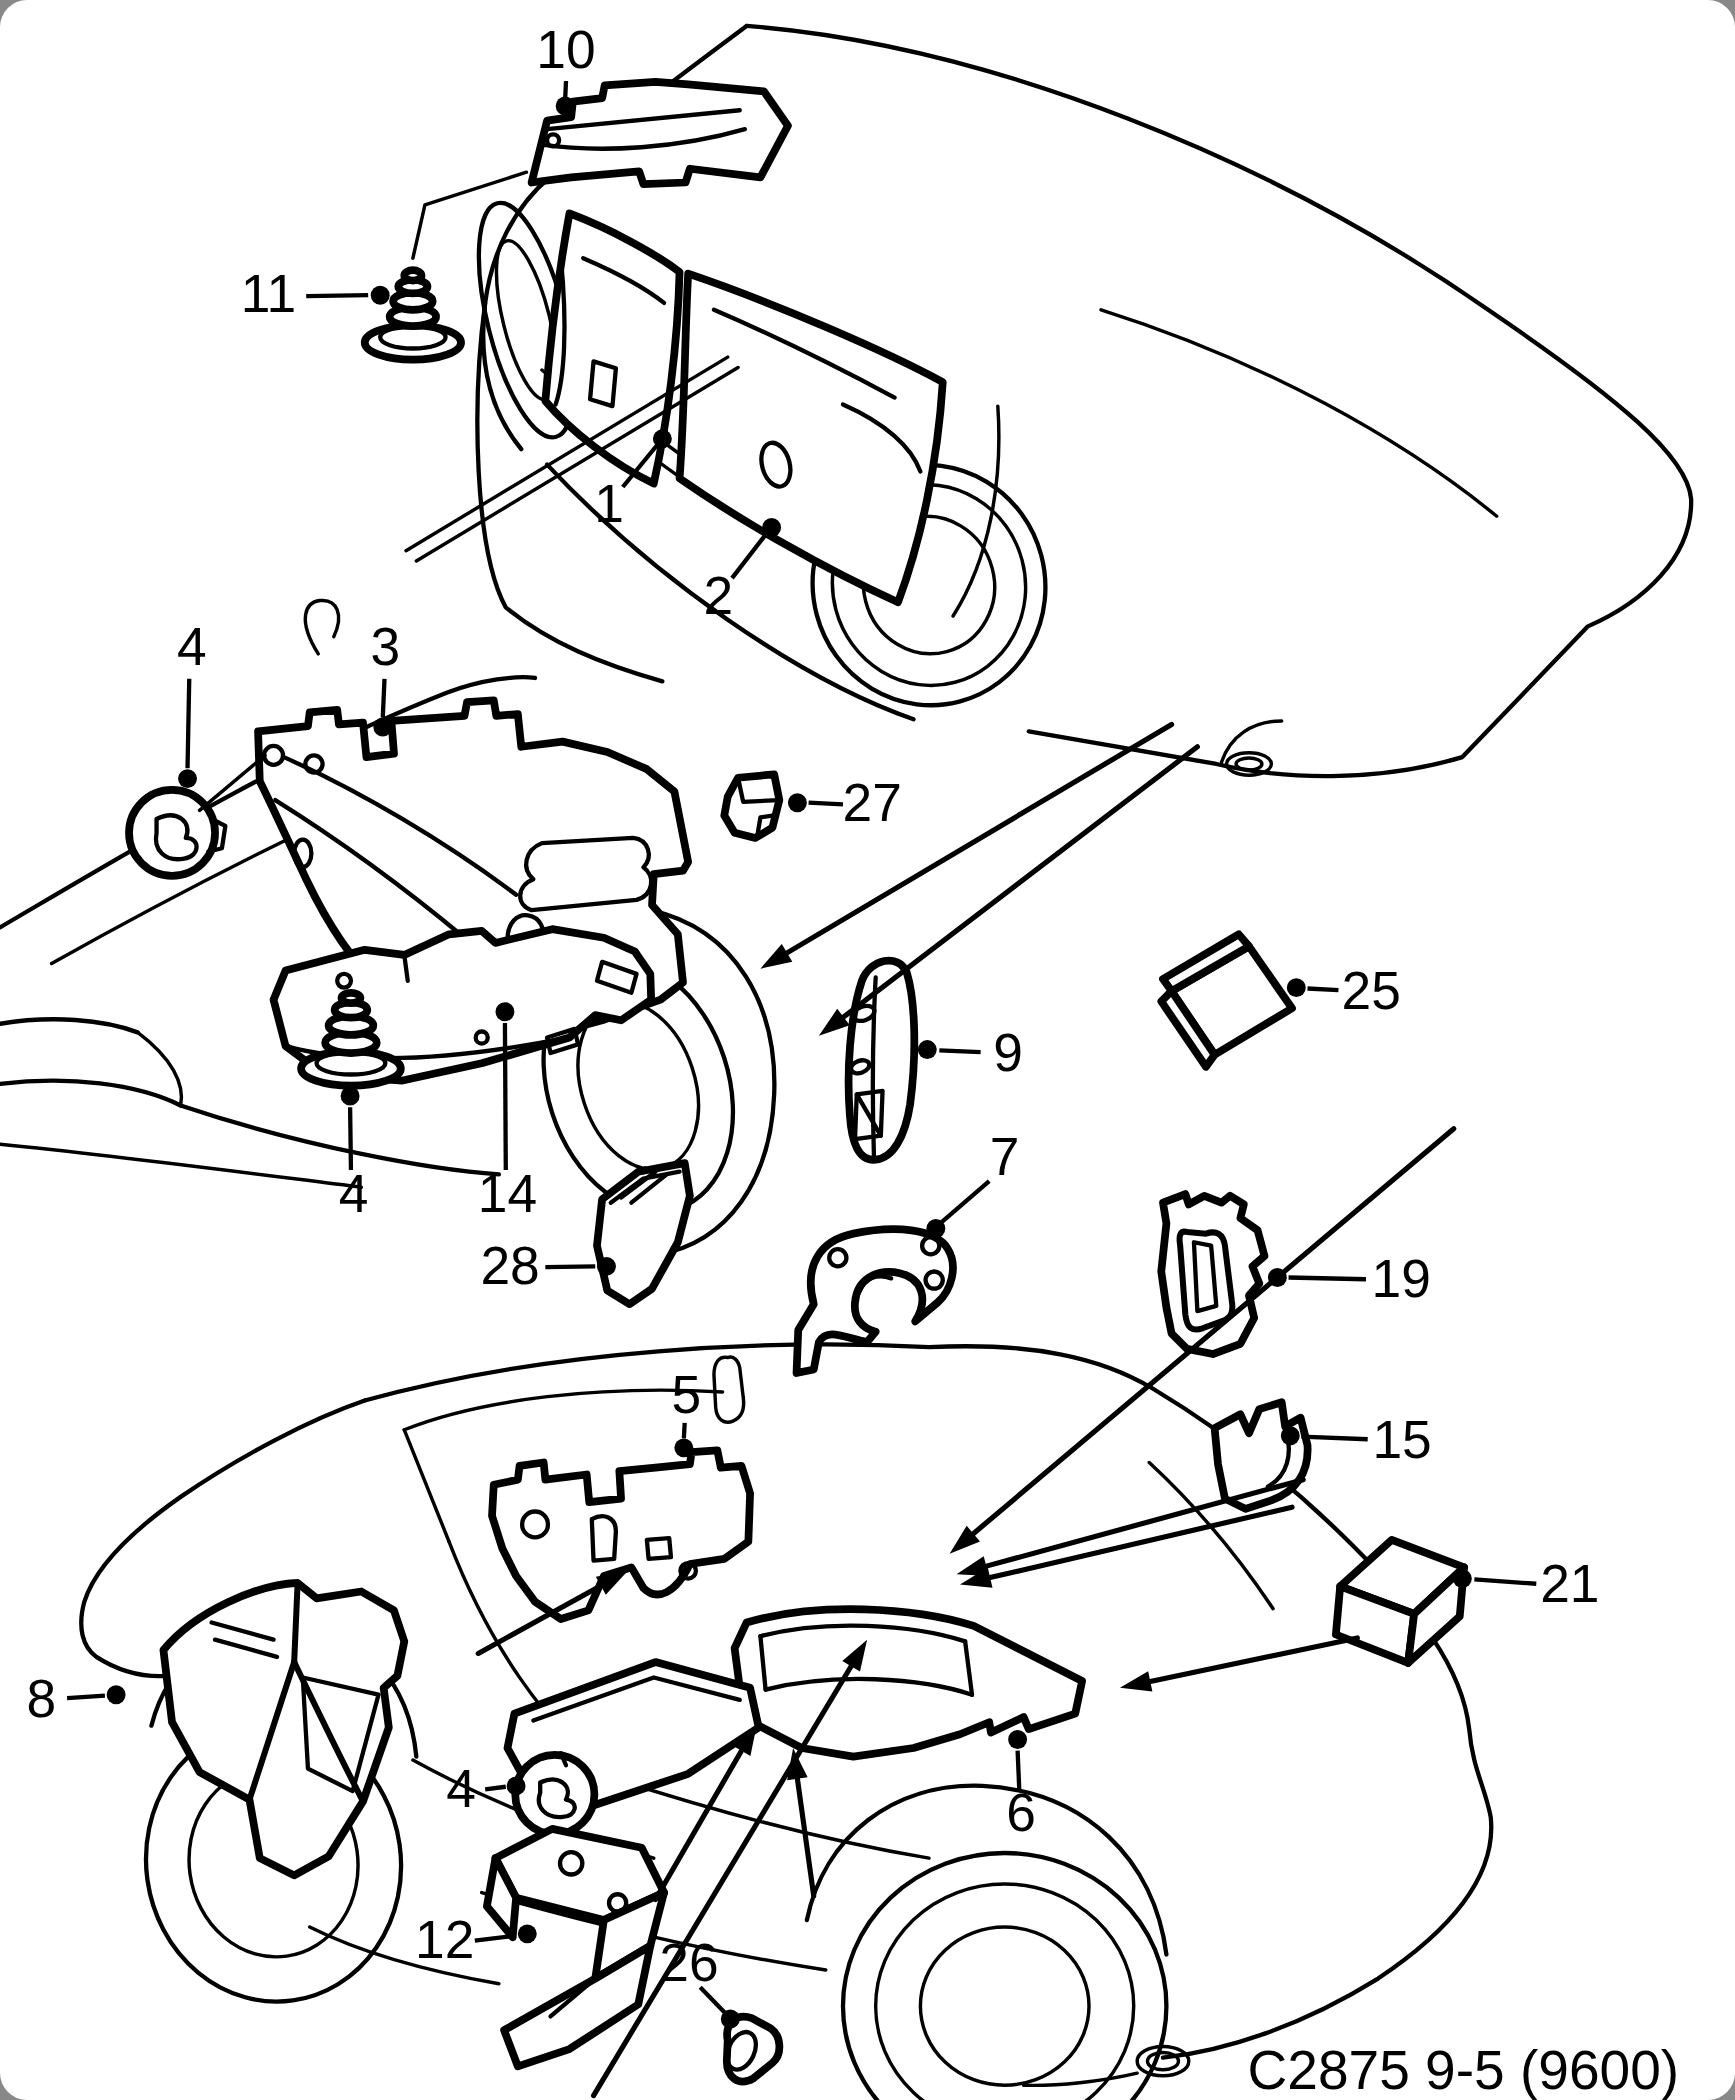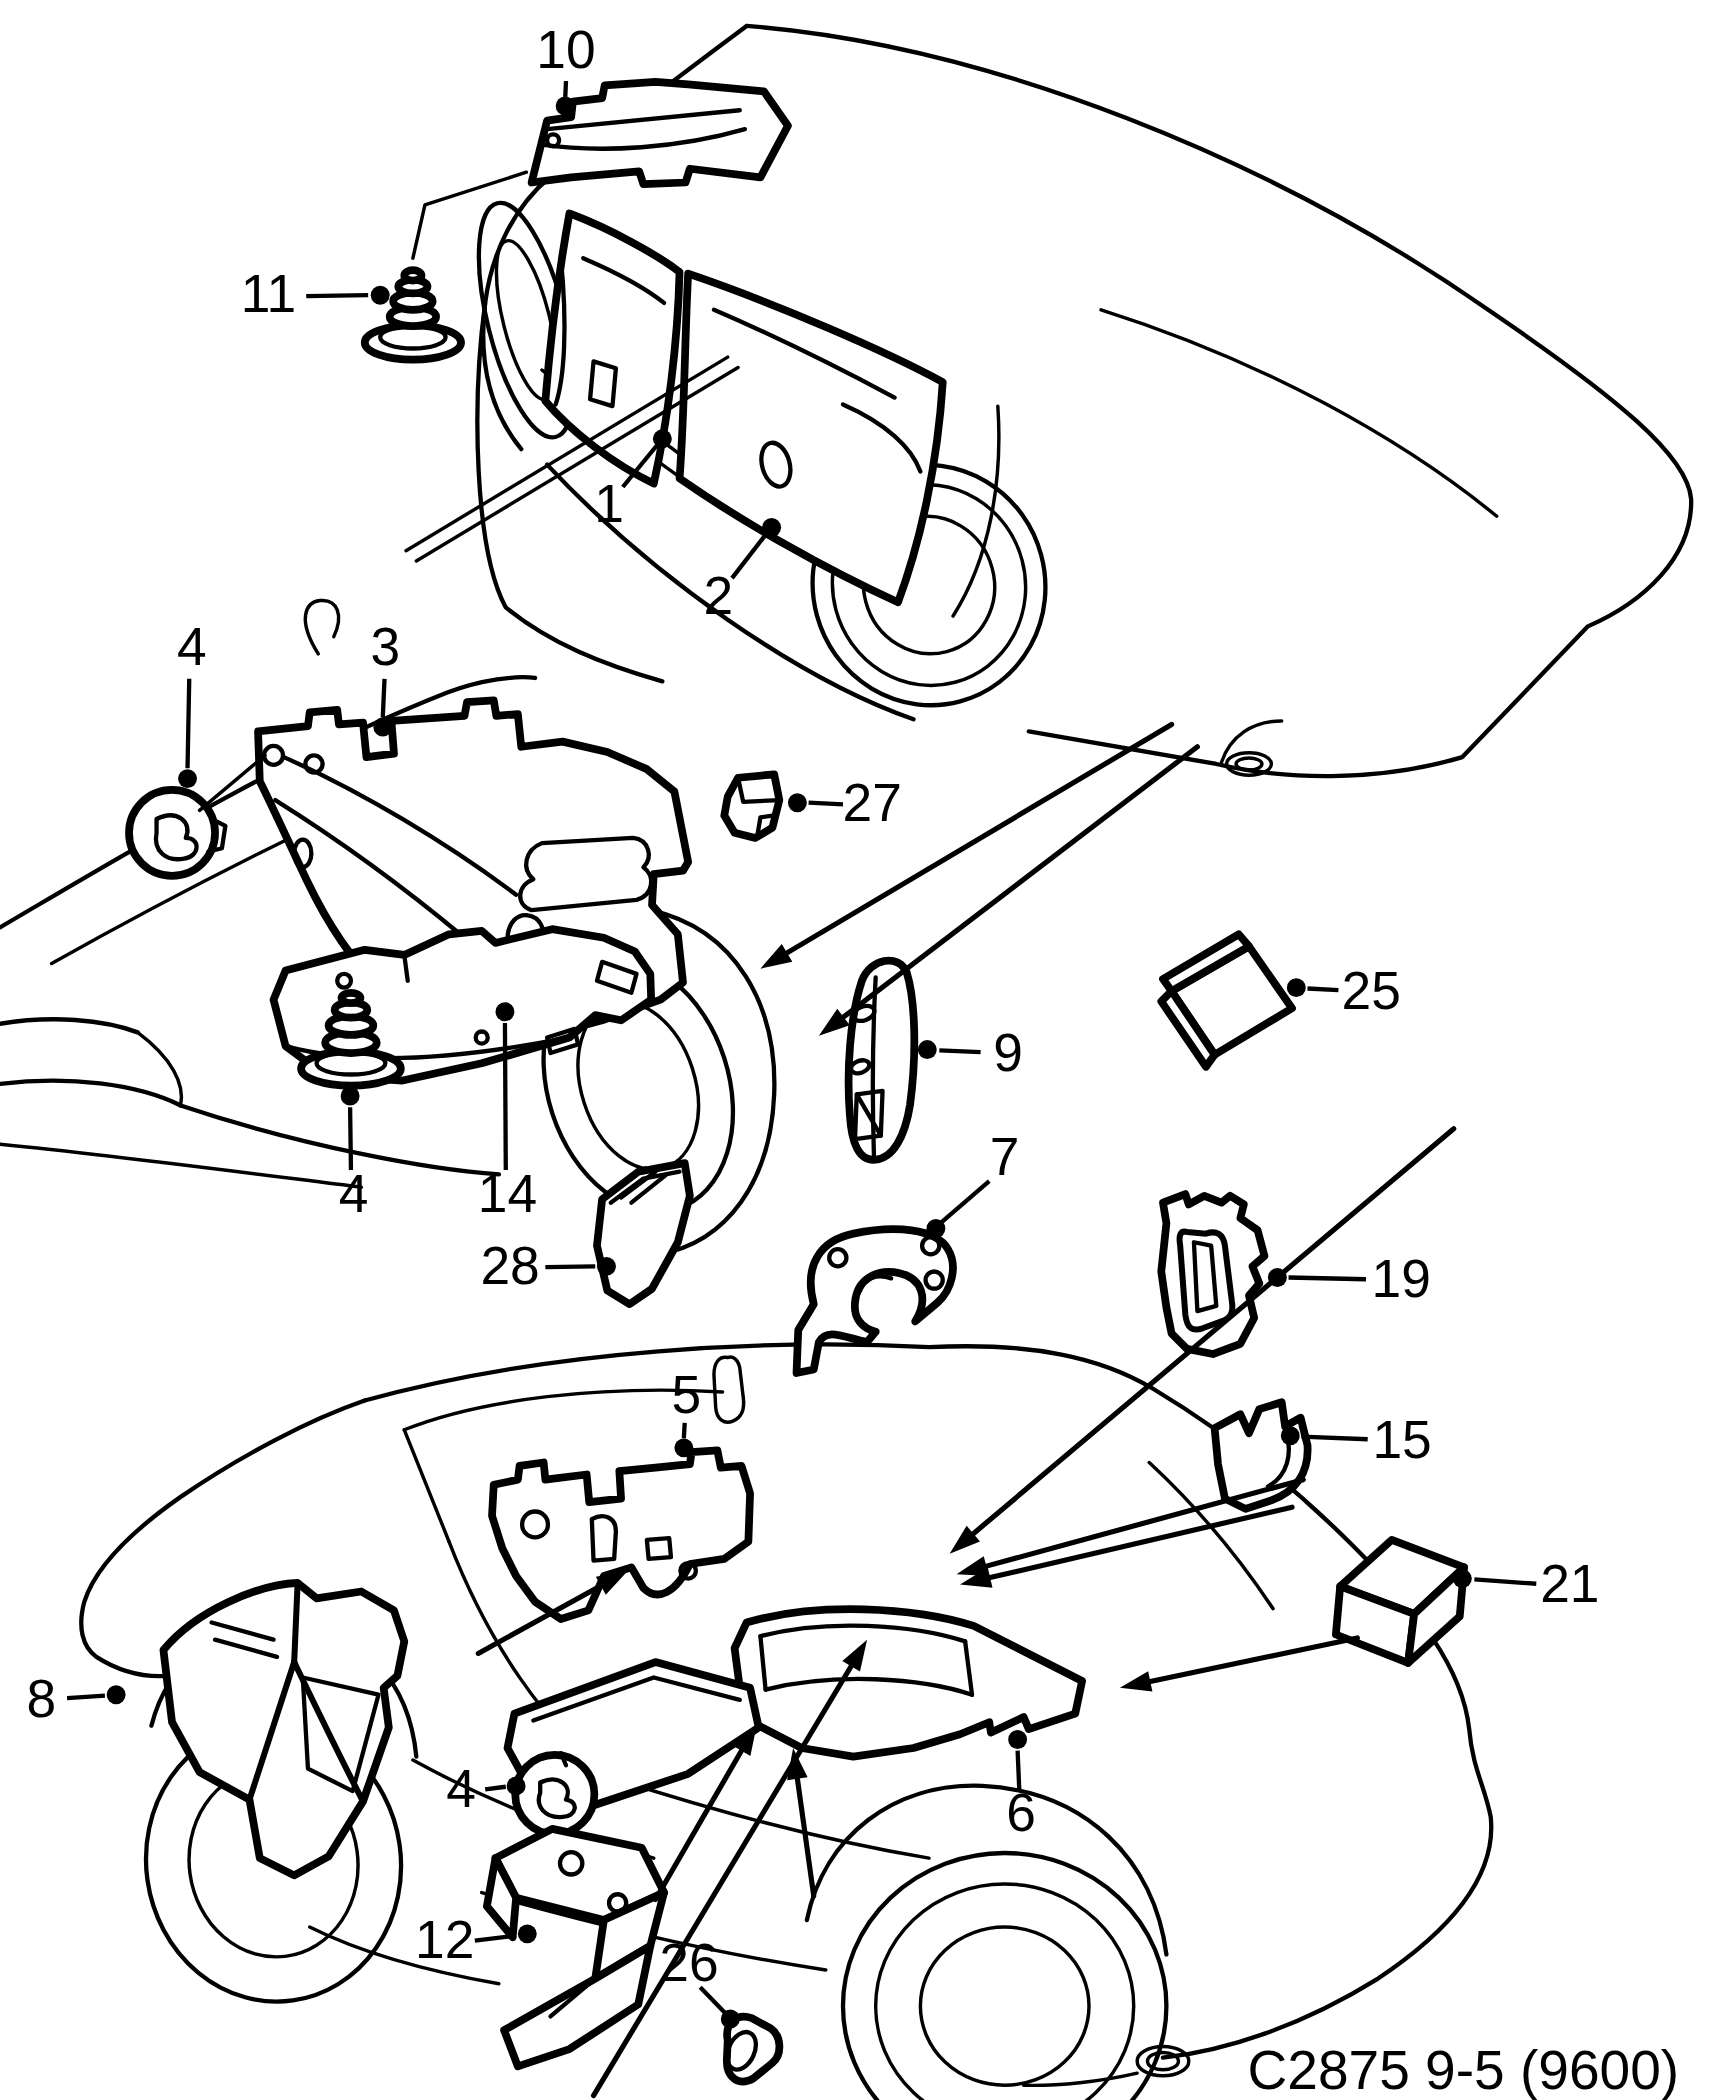--- a/index.html
+++ b/index.html
@@ -1,17 +1,17 @@
 <!DOCTYPE html>
 <html style="font-size:13.8px"><head>
 <meta charset="utf-8">
 <style>
   html,body{margin:0;padding:0;background:#888;}
   .canvas{position:relative;width:1735px;height:2100px;background:#ffffff;margin:0 auto;overflow:hidden;
-          font-family:"Liberation Sans", sans-serif;}
+          font-family:"Liberation Sans", sans-serif;border-radius:27px;}
   svg{position:absolute;left:0;top:0;}
   .outline{fill:none;stroke:#000;stroke-width:5;stroke-linecap:round;stroke-linejoin:round;}
   .thin{fill:none;stroke:#000;stroke-width:4;stroke-linecap:round;stroke-linejoin:round;}
   .part{fill:#fff;stroke:#000;stroke-width:9;stroke-linejoin:round;stroke-linecap:round;}
   .part-detail{fill:none;stroke:#000;stroke-width:5;stroke-linecap:round;stroke-linejoin:round;}
   .part-detail-b{fill:none;stroke:#000;stroke-width:7;stroke-linecap:round;stroke-linejoin:round;}
   .callout-text{font-family:"Liberation Sans", sans-serif;fill:#000;}
   .caption{font-family:"Liberation Sans", sans-serif;fill:#000;font-size:64px;}
 </style>
 </head>

